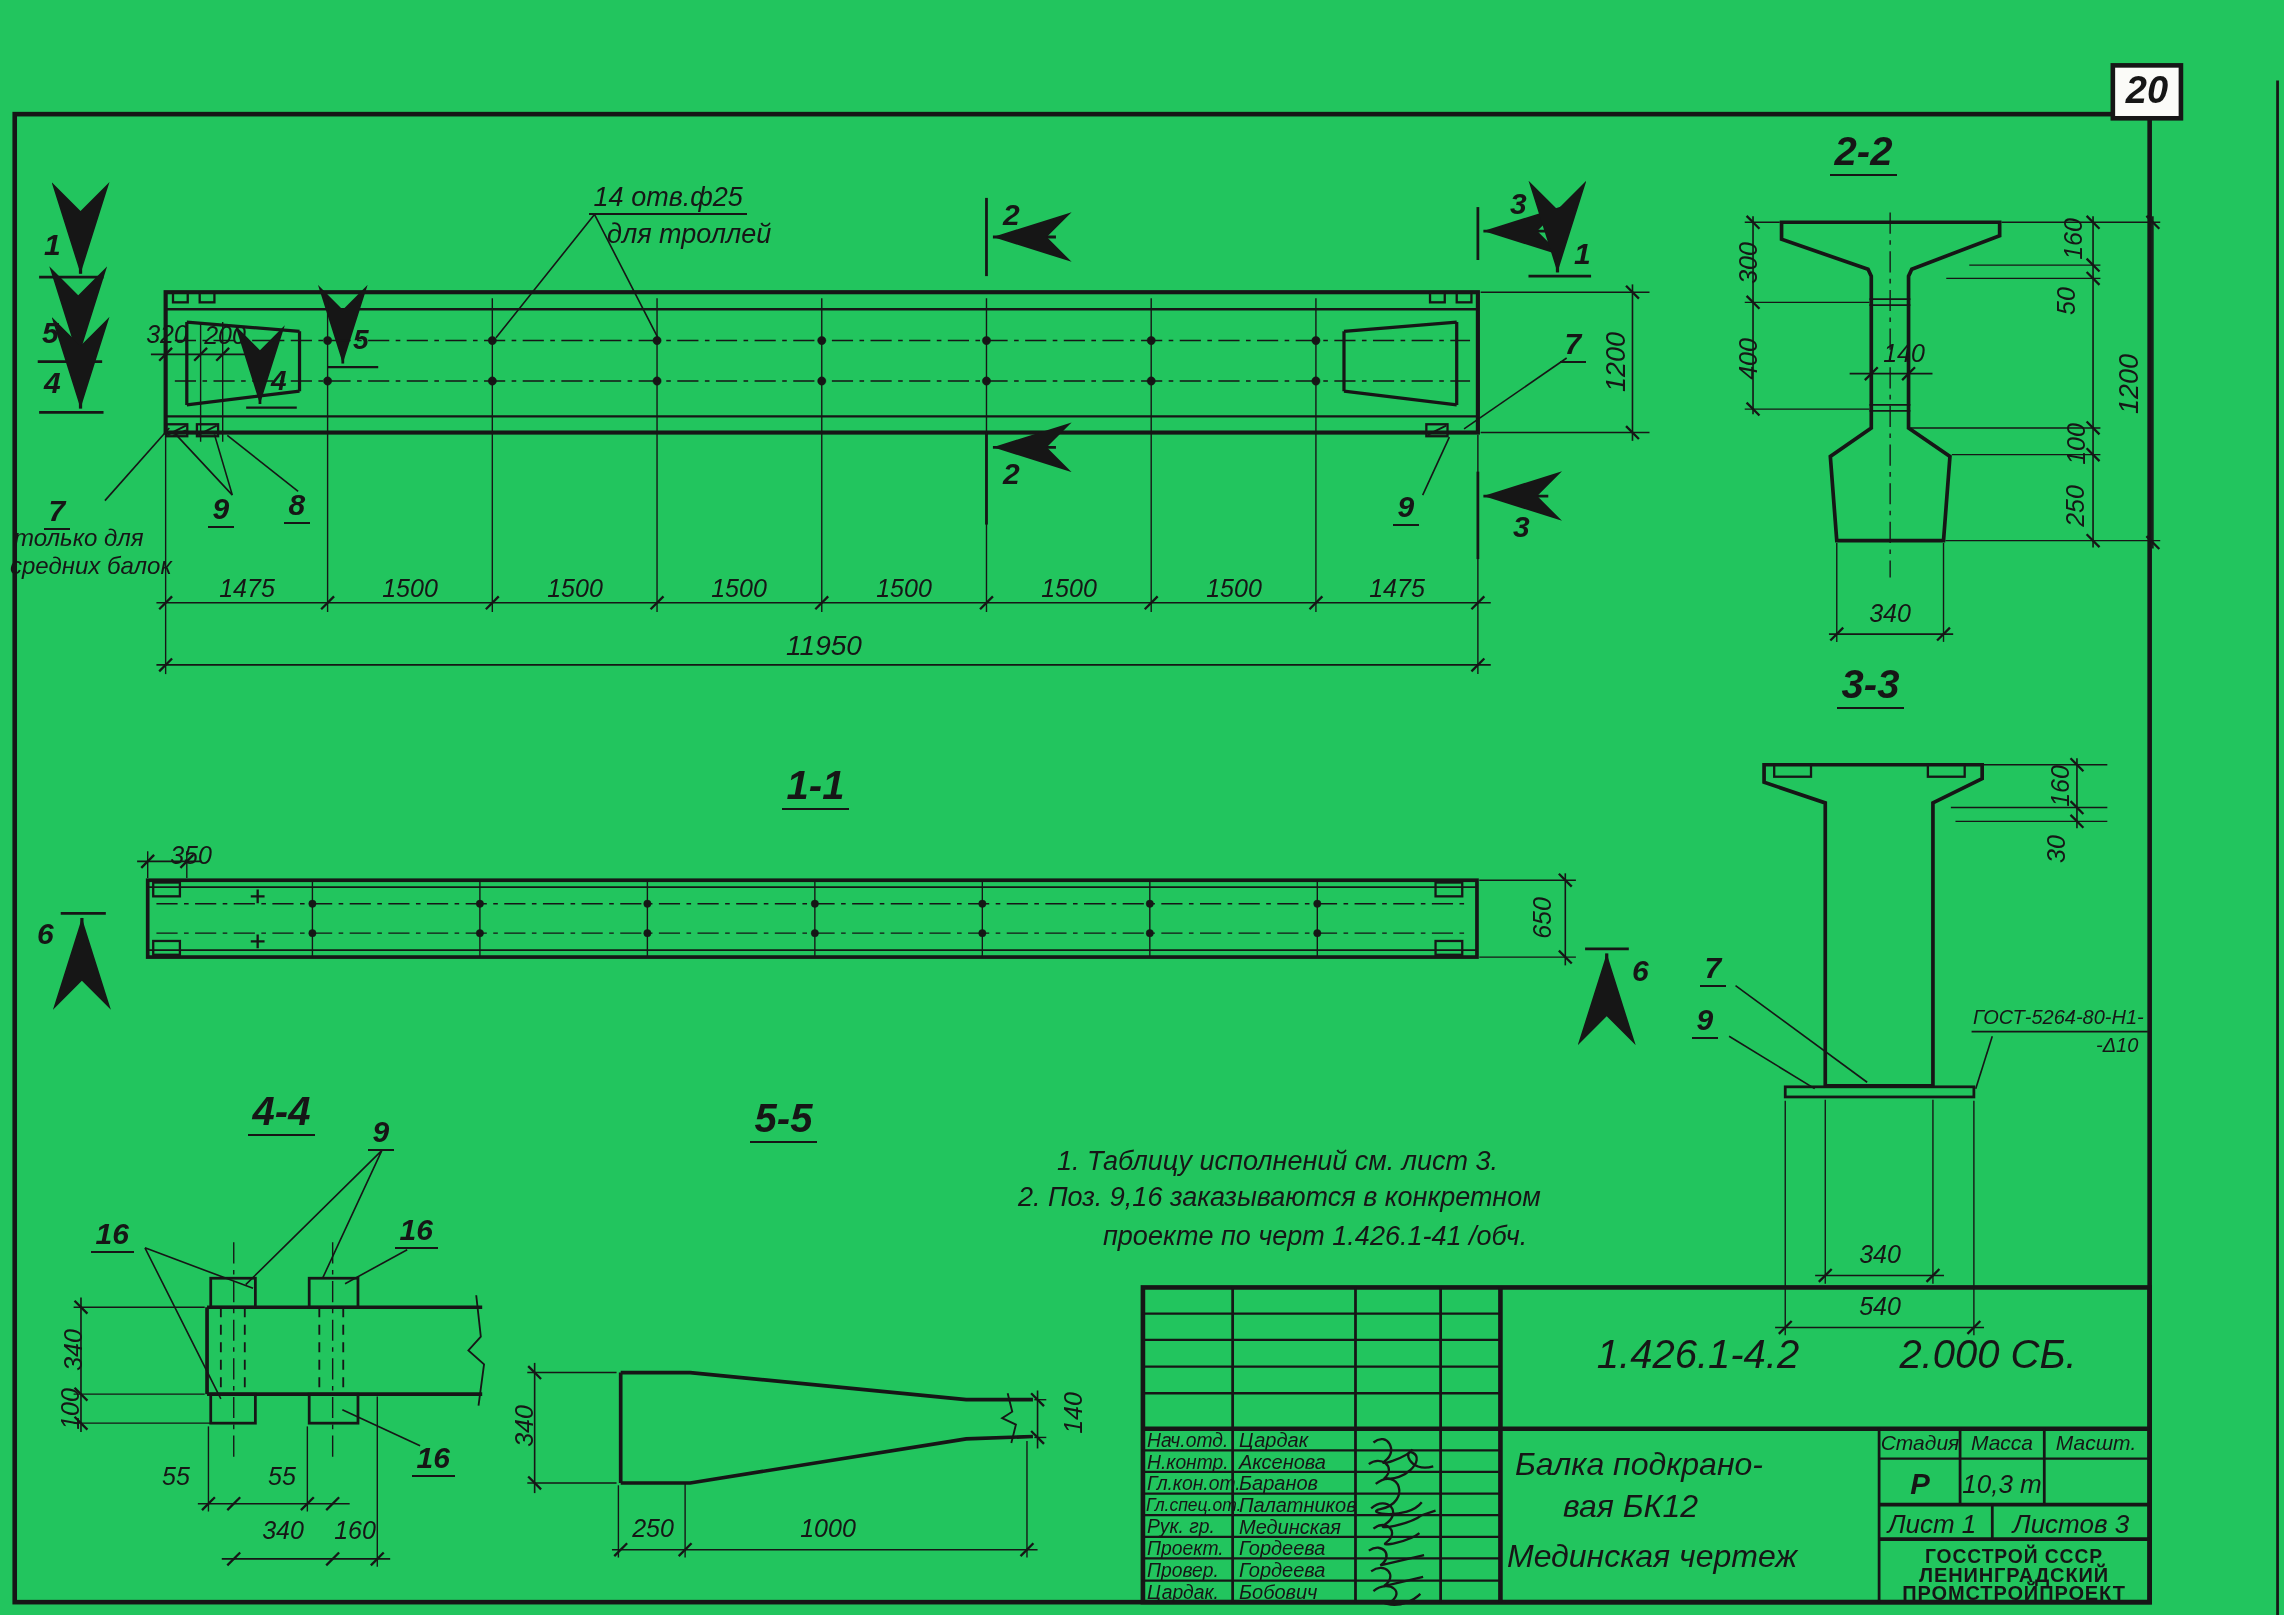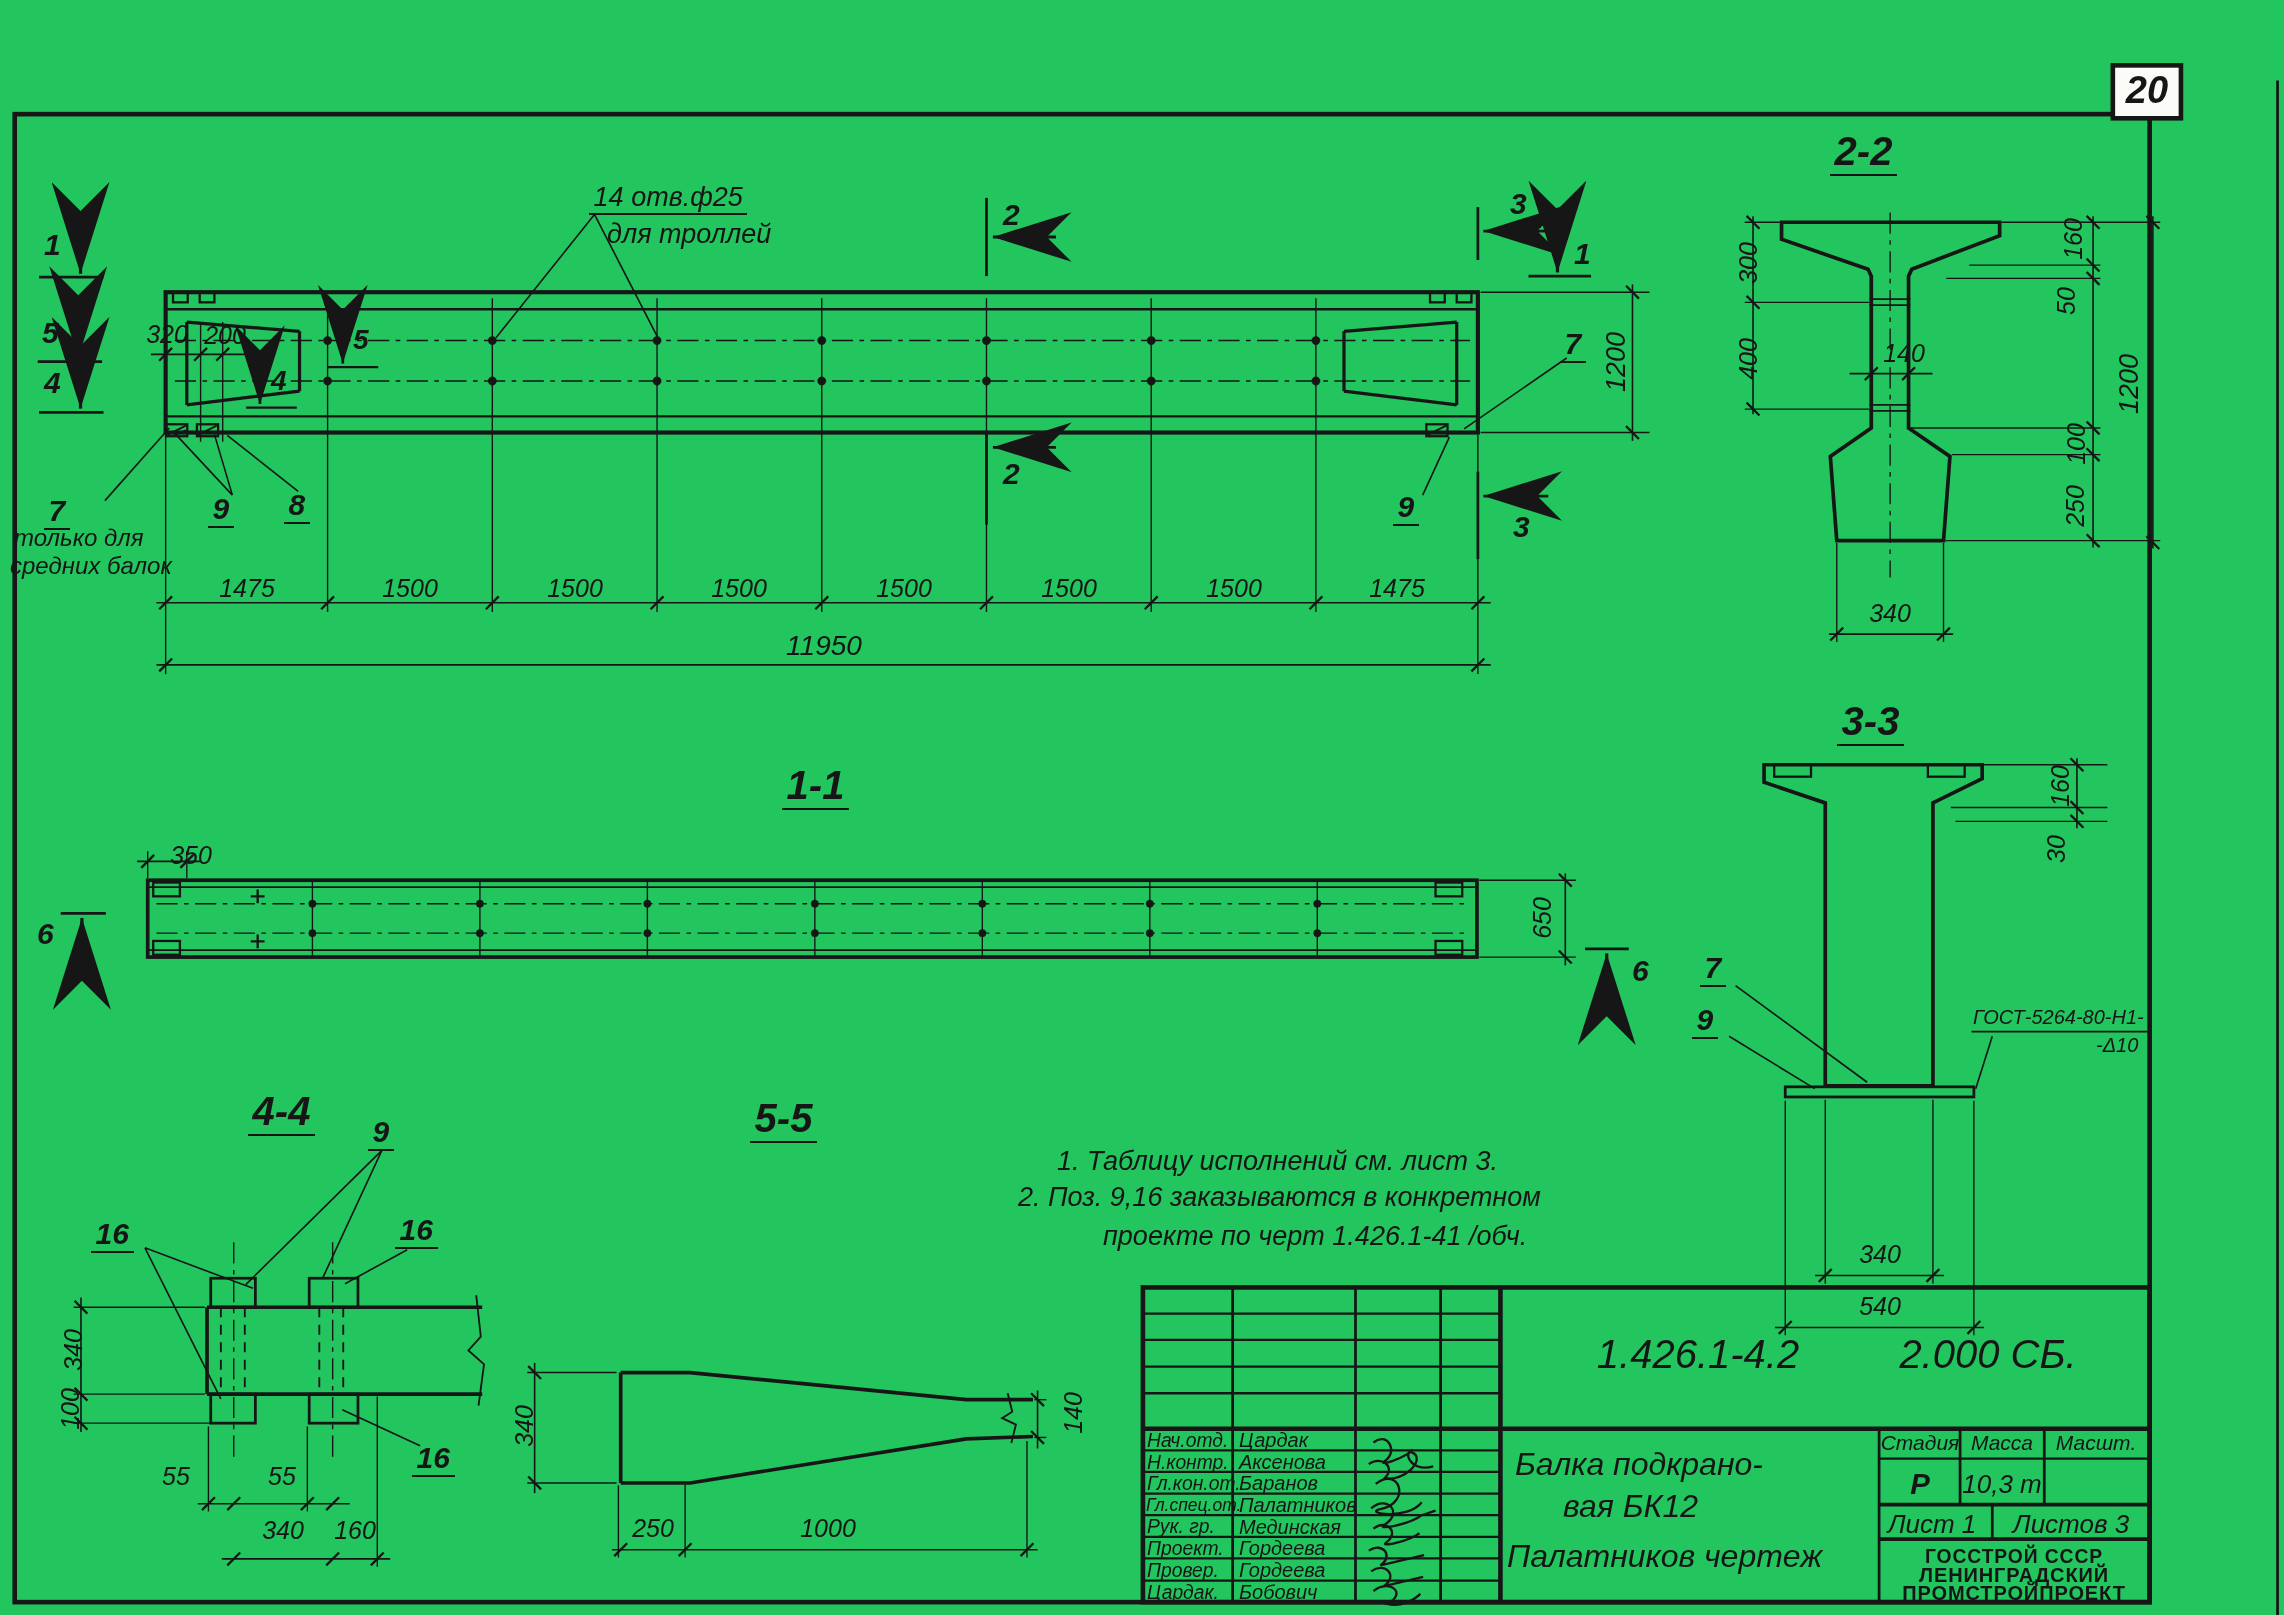--- a/index.html
+++ b/index.html
@@ -384,21 +384,21 @@
 <div class="lbl rot" style="left:1748px;top:263px;">300</div>
 <div class="lbl rot" style="left:1748px;top:359px;">400</div>
 <div class="lbl rot" style="left:2073px;top:239px;">160</div>
 <div class="lbl rot" style="left:2066px;top:301px;">50</div>
 <div class="lbl c" style="left:1904px;top:340px;">140</div>
 <div class="lbl rot" style="left:2129px;top:384px;font-size:27px;">1200</div>
 <div class="lbl rot" style="left:2076px;top:444px;">100</div>
 <div class="lbl rot" style="left:2075px;top:506px;">250</div>
 <div class="lbl c" style="left:1890px;top:600px;">340</div>
 
-<div class="lbl big u" style="left:1837px;top:663px;margin-top:37px;">3-3</div>
+<div class="lbl big u" style="left:1837px;top:663px;">3-3</div>
 <div class="lbl rot" style="left:2060px;top:786px;">160</div>
 <div class="lbl rot" style="left:2056px;top:849px;">30</div>
 <div class="lbl mark u" style="left:1700px;top:952px;">7</div>
 <div class="lbl mark u" style="left:1692px;top:1004px;">9</div>
 <div class="lbl" style="left:1973px;top:1007px;font-size:20px;">ГОСТ-5264-80-Н1-</div>
 <div class="lbl" style="left:2096px;top:1035px;font-size:20px;">-Δ10</div>
 <div class="lbl c" style="left:1880px;top:1241px;">340</div>
 <div class="lbl c" style="left:1880px;top:1293px;">540</div>
 
 <div class="lbl big u" style="left:248px;top:1090px;">4-4</div>
@@ -420,21 +420,21 @@
 <div class="lbl c" style="left:828px;top:1515px;">1000</div>
 
 <div class="lbl note" style="left:1018px;top:1147px;margin-left:39px;">1. Таблицу исполнений  см. лист 3.</div>
 <div class="lbl note" style="left:1018px;top:1183px;font-style:italic;">2. Поз. 9,16 заказываются в конкретном</div>
 <div class="lbl note" style="left:1055px;top:1222px;margin-left:48px;">проекте  по черт  1.426.1-41  /обч.</div>
 
 <div class="lbl c tbk" style="left:1698px;top:1333px;font-size:40px;">1.426.1-4.2</div>
 <div class="lbl c tbk" style="left:1988px;top:1333px;font-size:40px;">2.000 СБ.</div>
 <div class="lbl tbk" style="left:1515px;top:1448px;font-size:32px;">Балка  подкрано-</div>
 <div class="lbl tbk" style="left:1563px;top:1490px;font-size:32px;">вая  БК12</div>
-<div class="lbl tbk" style="left:1507px;top:1540px;font-size:32px;">Палатников   чертеж</div>
+<div class="lbl tbk" style="left:1507px;top:1540px;font-size:32px;">Мединская   чертеж</div>
 <div class="lbl c tbk" style="left:1920px;top:1432px;font-size:21px;">Стадия</div>
 <div class="lbl c tbk" style="left:2002px;top:1432px;font-size:21px;">Масса</div>
 <div class="lbl c tbk" style="left:2096px;top:1432px;font-size:21px;">Масшт.</div>
 <div class="lbl c tbk" style="left:1920px;top:1469px;font-size:29.4px;font-weight:bold;">Р</div>
 <div class="lbl c tbk" style="left:2002px;top:1471px;font-size:26px;">10,3 т</div>
 <div class="lbl c tbk" style="left:1932px;top:1511px;font-size:26px;">Лист 1</div>
 <div class="lbl c tbk" style="left:2071px;top:1511px;font-size:26px;">Листов 3</div>
 <div class="lbl c org" style="left:2014px;top:1547px;font-size:19.3px;">ГОССТРОЙ СССР</div>
 <div class="lbl c org" style="left:2014px;top:1565px;font-size:20px;">ЛЕНИНГРАДСКИЙ</div>
 <div class="lbl c org" style="left:2014px;top:1583px;font-size:20px;">ПРОМСТРОЙПРОЕКТ</div>

